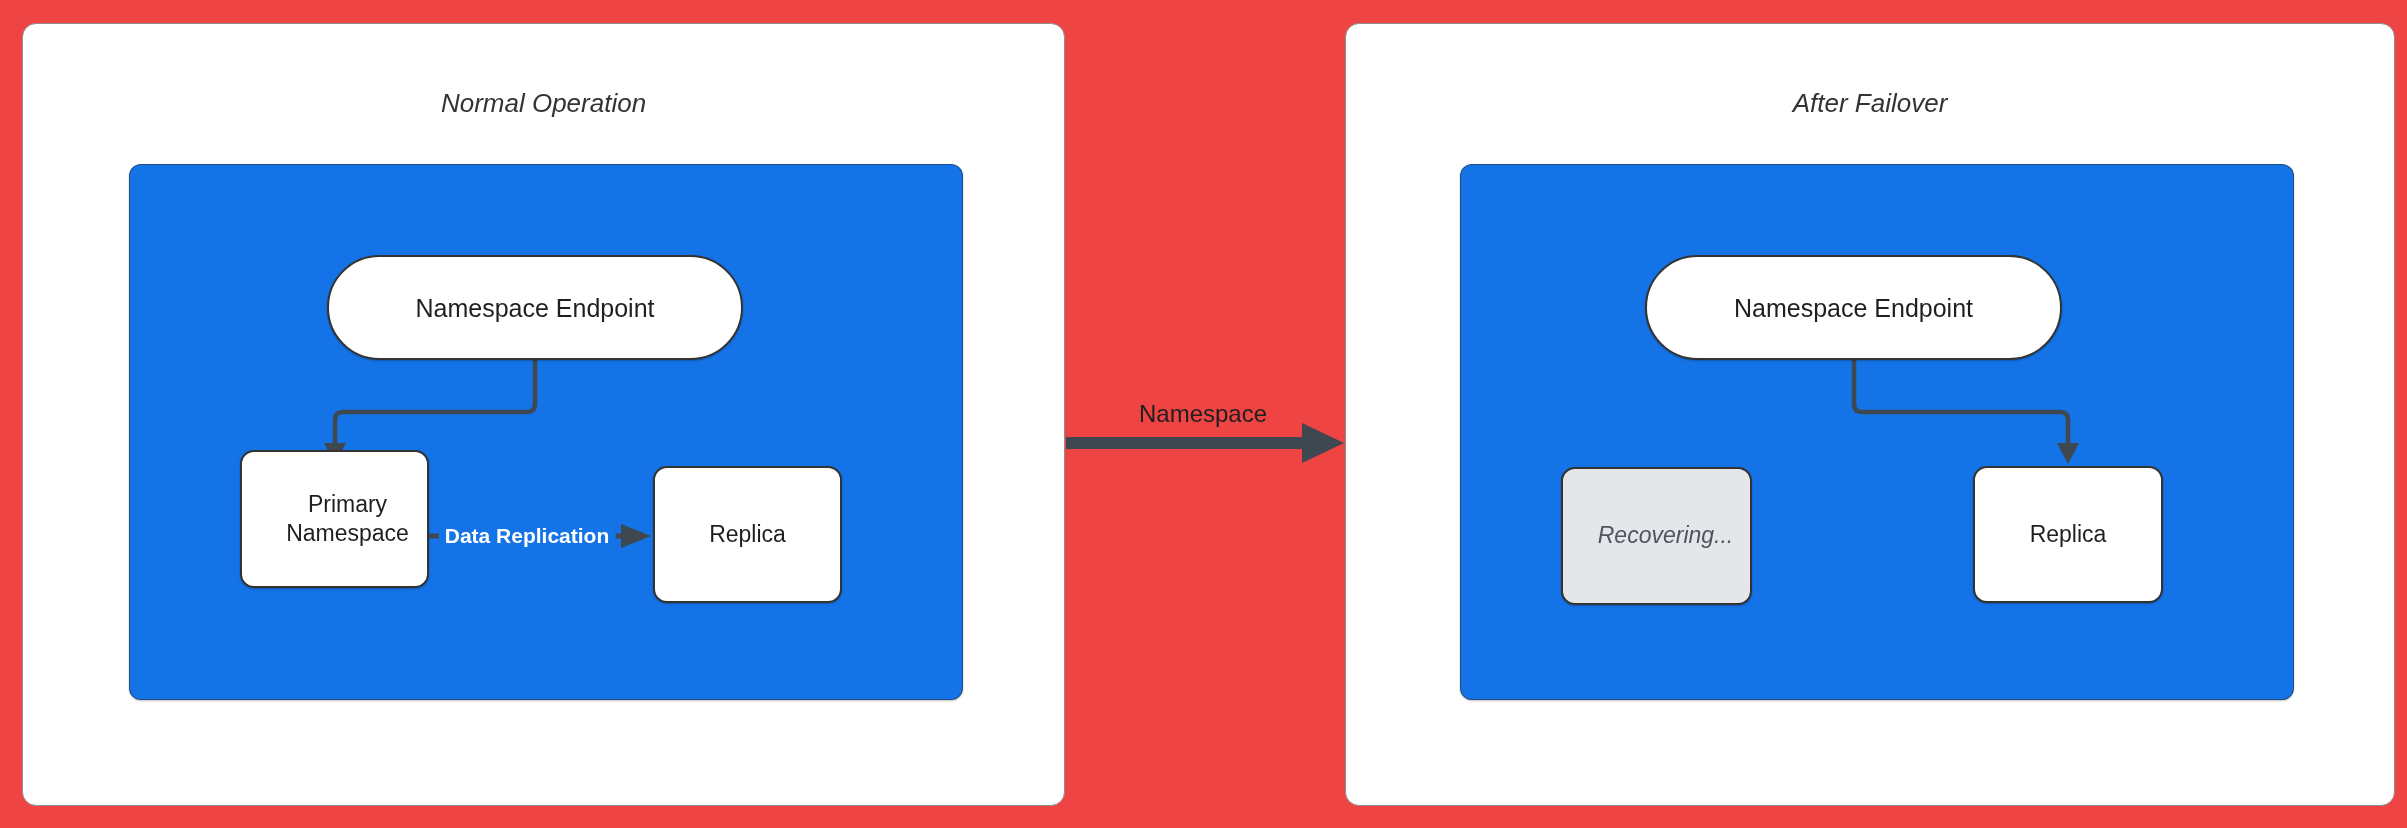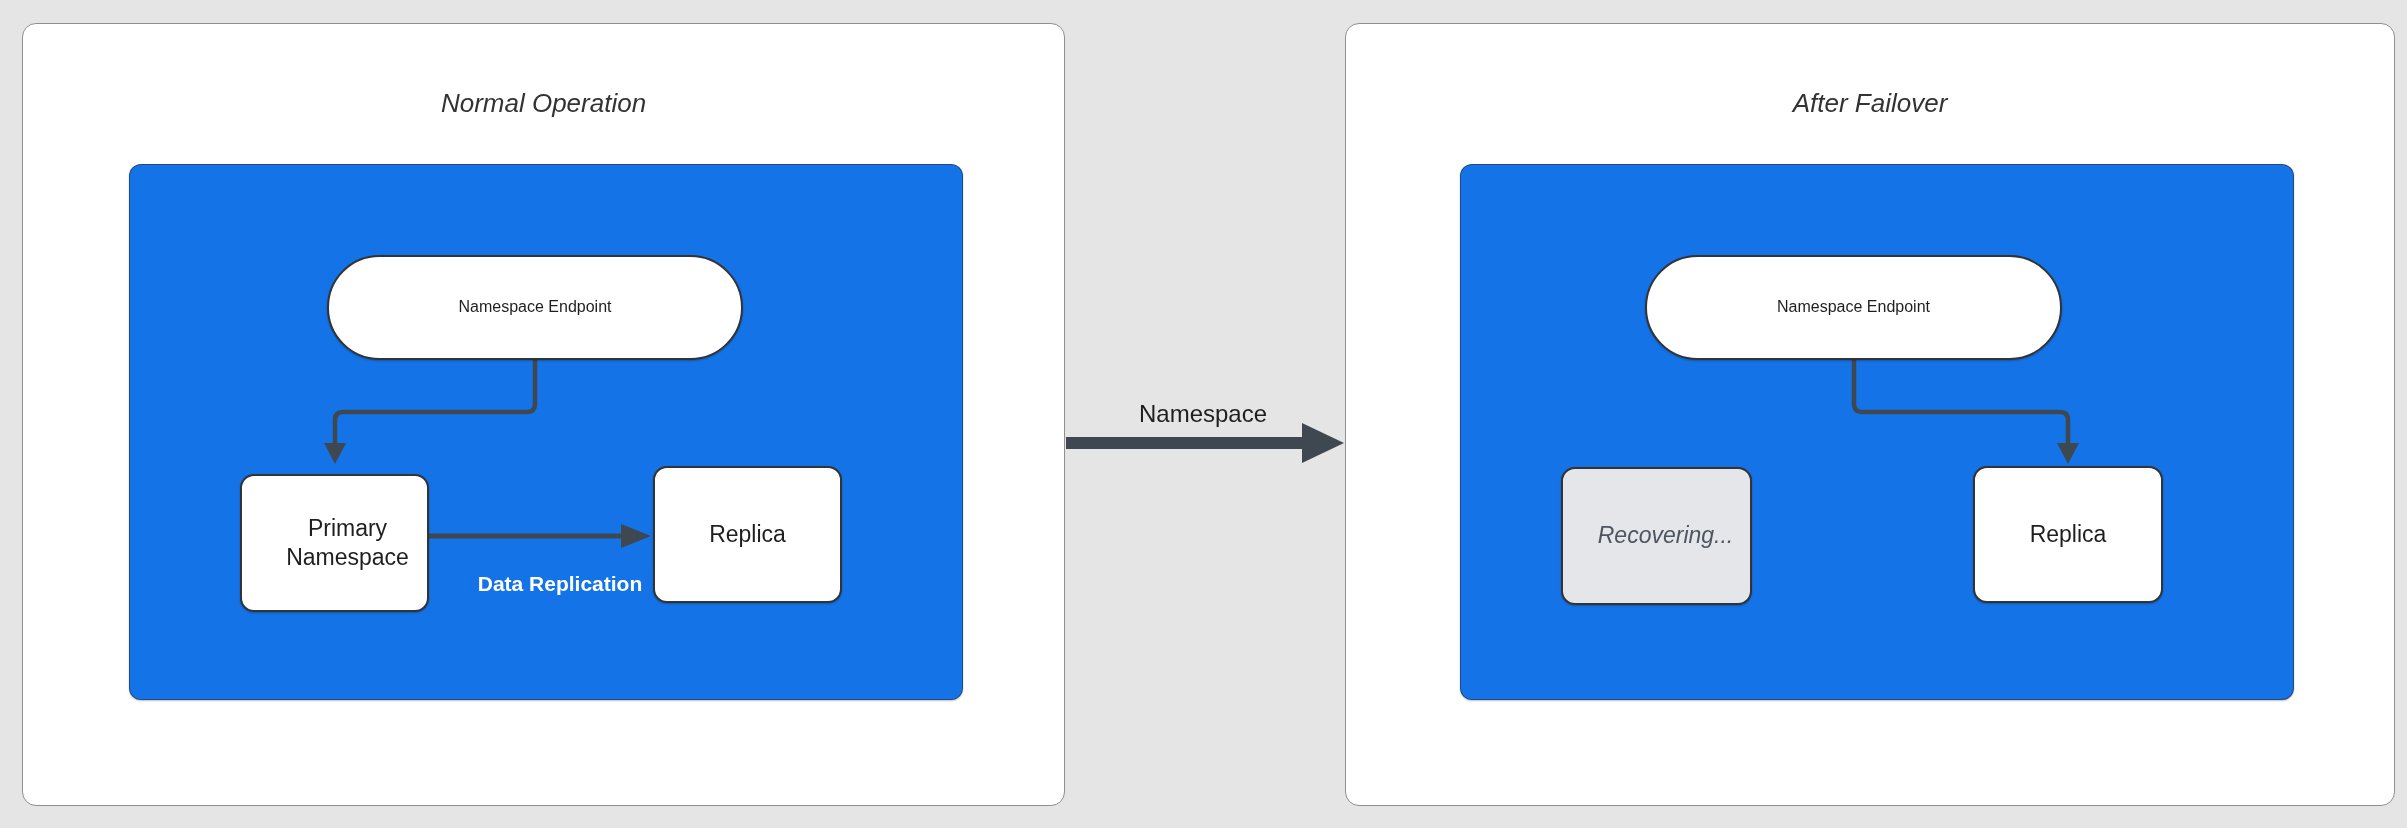--- a/index.html
+++ b/index.html
@@ -15,21 +15,21 @@
   }
   * { margin: 0; padding: 0; box-sizing: border-box; }
   html, body {
     background: #ffffff;
     font-family: "Liberation Sans", sans-serif;
   }
   .canvas {
     position: relative;
     width: 2407px;
     height: 828px;
-    background: #e5e5e5;
+    background: #ef4444;
     overflow: hidden;
   }
   .panel {
     position: absolute;
     border: 1px solid var(--panel-border);
     border-radius: 14px;
     background: #ffffff;
   }
   .panel-title {
     position: absolute;
@@ -56,21 +56,21 @@
     text-align: center;
     background: #ffffff;
     border: 2px solid var(--node-border);
     color: var(--node-text);
     font-size: 23px;
     line-height: 1.28;
     box-shadow: 0 1px 2px rgba(0,0,0,0.25);
   }
   .node.pill {
     border-radius: 53px;
-    font-size: 16px;
+    font-size: 25px;
     align-items: center;
   }
   .node.box {
     border-radius: 14px;
     padding: 8px 18px;
   }
   .node.recovering {
     background: var(--recovering-fill);
     color: var(--recovering-text);
     font-style: italic;
@@ -136,29 +136,29 @@
     <polygon class="arrowhead" points="1344,443 1302,423 1302,463"></polygon>
 
     <path class="connector" d="M1854,360 L1854,404 Q1854,412 1862,412 L2060,412 Q2068,412 2068,420 L2068,446"></path>
     <polygon class="arrowhead" points="2068,464 2057,443 2079,443"></polygon>
   </svg>
 
   <div class="node pill" style="left:327px; top:255px; width:416px; height:105px;">
     <span>Namespace Endpoint</span>
   </div>
 
-  <div class="node box" style="left:240px; top:474px; width:189px; height:138px;padding-left:44px;">
+  <div class="node box" style="left:240px; top:450px; width:189px; height:138px;padding-left:44px;">
     <span>Primary Namespace</span>
   </div>
 
   <div class="node box" style="left:653px; top:466px; width:189px; height:137px;">
     <span>Replica</span>
   </div>
 
-  <div class="edge-label" style="left:560px; top:536px;margin-top:48px;">Data Replication</div>
+  <div class="edge-label" style="left:527px; top:536px;">Data Replication</div>
 
   <div class="transition-label" style="left:1203px; top:400px;">Namespace</div>
 
   <div class="node pill" style="left:1645px; top:255px; width:417px; height:105px;">
     <span>Namespace Endpoint</span>
   </div>
 
   <div class="node box recovering" style="left:1561px; top:467px; width:191px; height:138px;">
     <span>Recovering...</span>
   </div>

